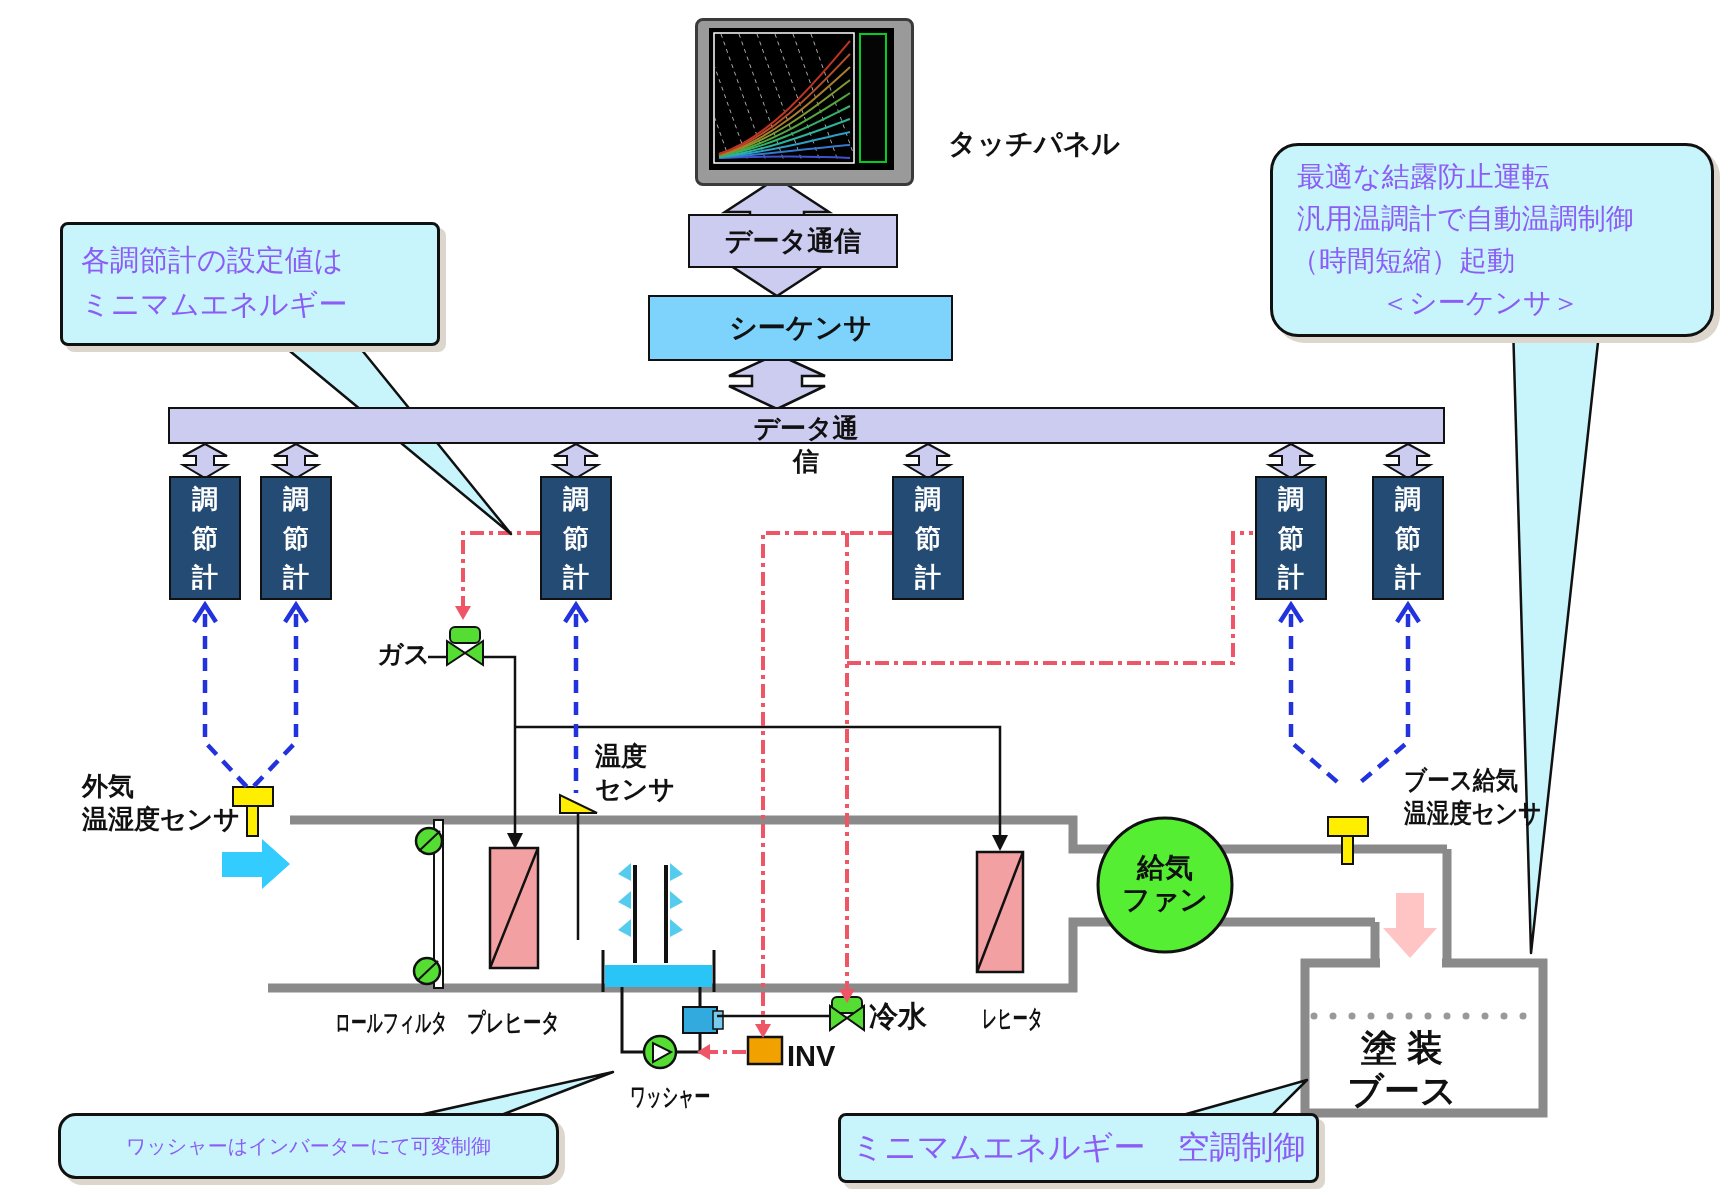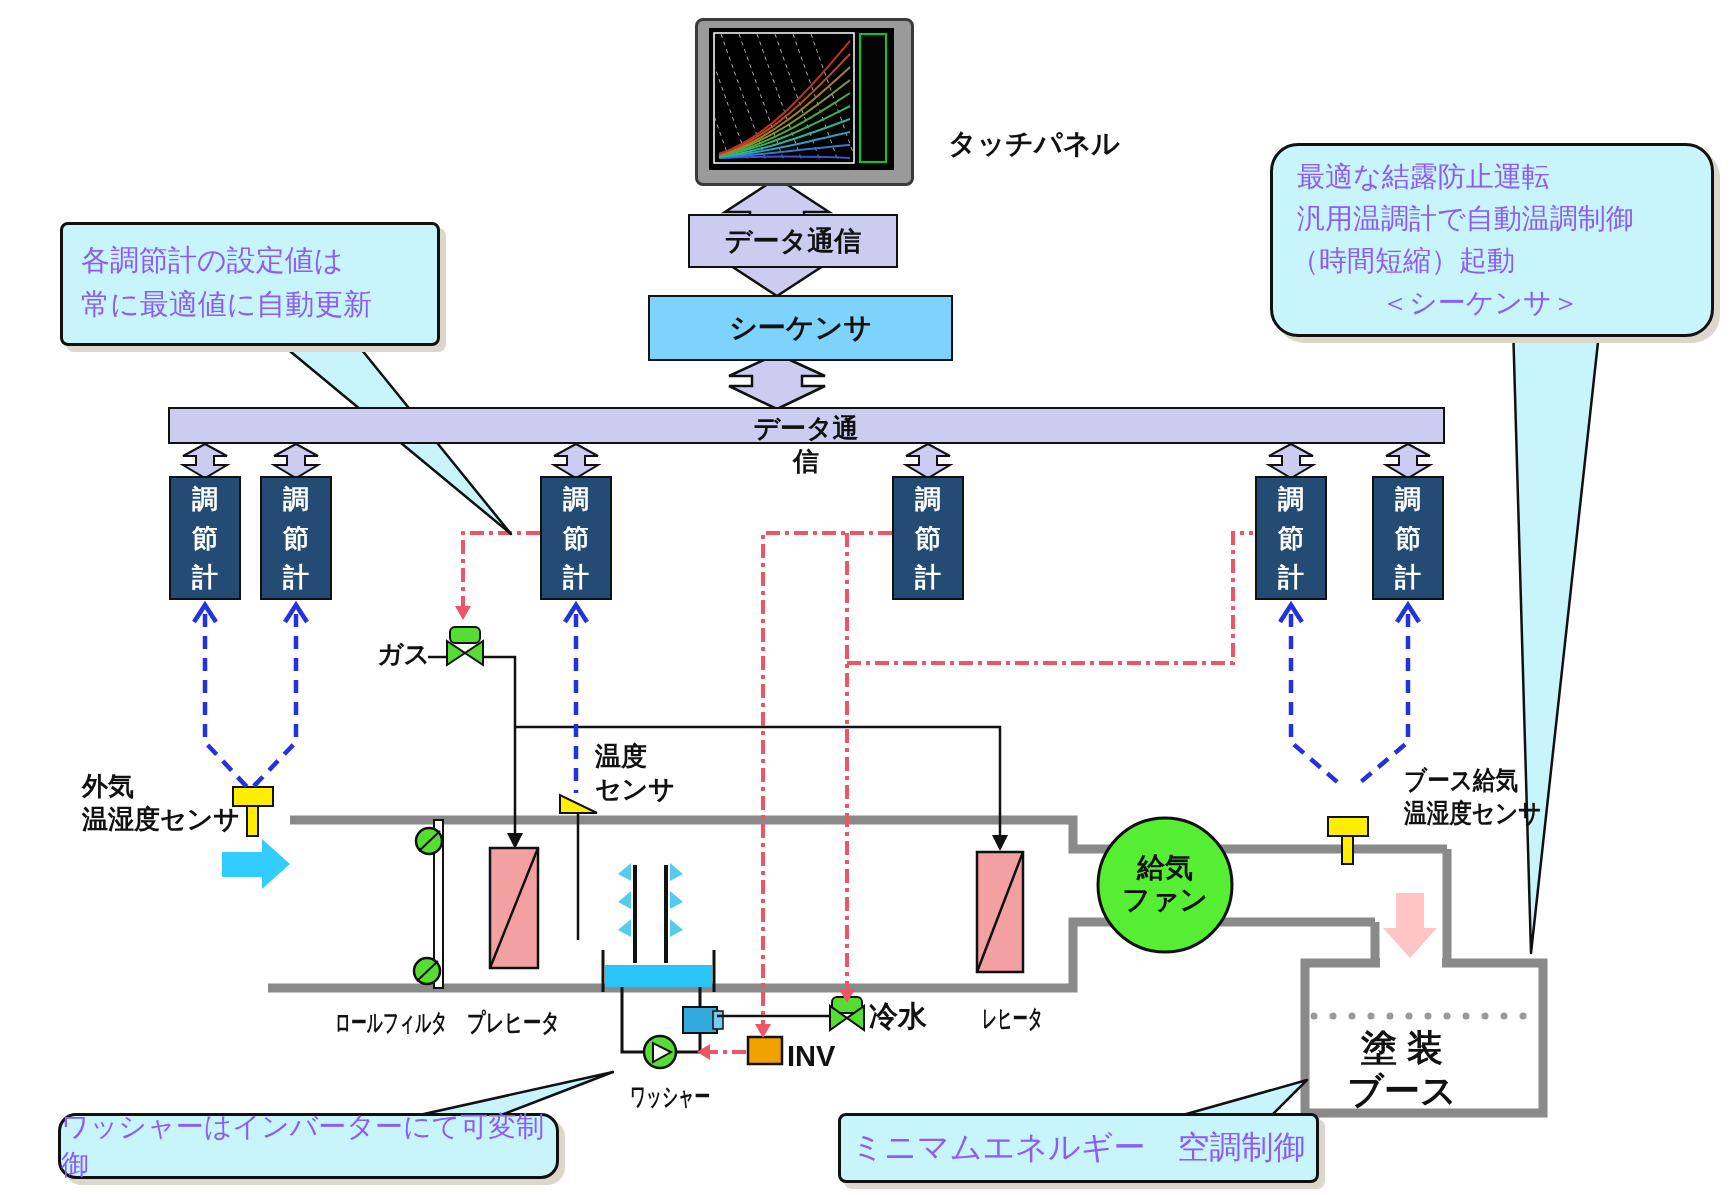--- a/index.html
+++ b/index.html
@@ -246,33 +246,33 @@
   <div class="box controller" style="left:1255px;top:476px;width:68px;height:120px;">調
 節
 計</div>
   <div class="box controller" style="left:1372px;top:476px;width:68px;height:120px;">調
 節
 計</div>
 
   <div class="callout" style="left:60px;top:222px;width:356px;height:104px;border-radius:8px;
        padding:14px 0 0 18px;font-size:29px;line-height:1.5;">
     <div>各調節計の設定値は</div>
-    <div>常に最適値に自動更新</div>
+    <div>ミニマムエネルギー</div>
   </div>
 
   <div class="callout" style="left:1270px;top:143px;width:438px;height:178px;border-radius:28px;
        padding:10px 0 0 0;font-size:28px;line-height:1.5;">
     <div style="margin-left:24px;">最適な結露防止運転</div>
     <div style="margin-left:24px;">汎用温調計で自動温調制御</div>
     <div style="margin-left:18px;">（時間短縮）起動</div>
     <div style="margin-left:108px;">＜シーケンサ＞</div>
   </div>
 
   <div class="callout" style="left:58px;top:1113px;width:495px;height:60px;border-radius:18px;
-       display:flex;align-items:center;justify-content:center;font-size:28px;">ワッシャーはインバーターにて可変制御</div>
+       display:flex;align-items:center;justify-content:center;font-size:20px;">ワッシャーはインバーターにて可変制御</div>
 
   <div class="callout" style="left:838px;top:1113px;width:475px;height:64px;border-radius:8px;
        display:flex;align-items:center;justify-content:center;font-size:32px;">ミニマムエネルギー　空調制御</div>
 
   <div class="lbl" style="left:82px;top:770px;">外気
 温湿度センサ</div>
   <div class="lbl" style="left:377px;top:638px;">ガス</div>
   <div class="lbl" style="left:595px;top:740px;">温度
 センサ</div>
   <div class="lbl" style="left:335px;top:1006px;font-size:25px;transform:scaleX(0.63);transform-origin:left top;white-space:nowrap;">ロールフィルタ</div>

